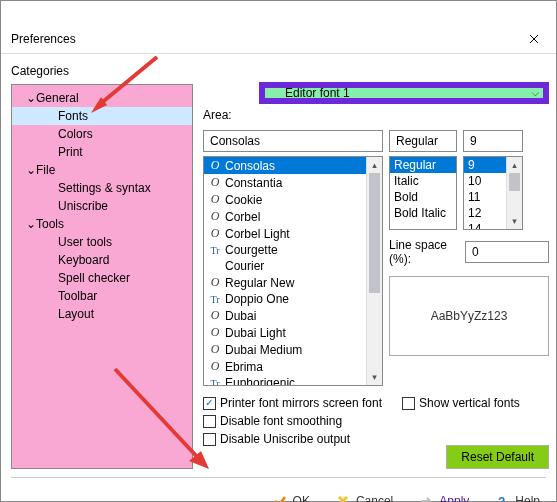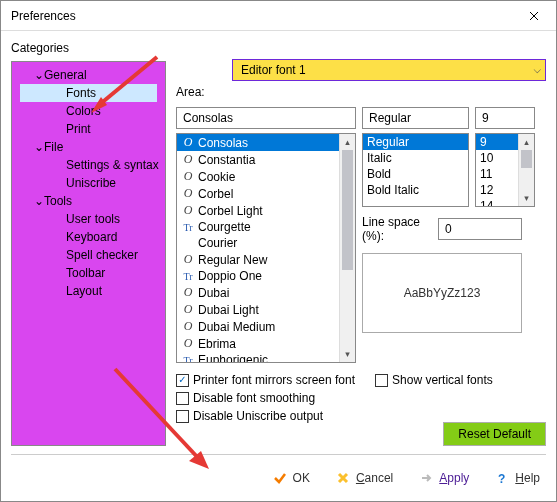--- a/index.html
+++ b/index.html
@@ -1,46 +1,46 @@
 <!DOCTYPE html>
 <html><head>
 <meta charset="utf-8">
 <style>
   * { box-sizing: border-box; font-family: "Segoe UI", Tahoma, sans-serif; font-size: 12px; }
   body { margin: 0; background: #fff; }
   .window { width: 557px; height: 502px; border: 1px solid #888; background: #fff; position: relative; }
-  .titlebar { height: 30px; border-bottom: 1px solid #ddd; display: flex; align-items: center; justify-content: space-between; padding: 0 0 0 10px; }
+  .titlebar { height: 30px; border-bottom: 1px solid #ddd; display: flex; align-items: center; justify-content: space-between; padding: 0 0 0 10px; margin-top: 23px; }
   .titlebar .title { font-size: 12px; }
   .titlebar .close { width: 44px; height: 30px; display: flex; align-items: center; justify-content: center; color: #333; }
   .body { display: flex; padding: 10px 10px 0 10px; height: 415px; }
   .cat-label { margin-bottom: 6px; color: #000; }
-  .tree { width: 155px; border: 1px solid #888; background: #d946ef; height: 390px; padding: 4px 8px; }
+  .tree { width: 182px; border: 1px solid #888; background: #f9a8d4; height: 390px; padding: 4px 0; }
   .tree .node { padding: 2px 6px; white-space: nowrap; }
   .tree .leaf { padding-left: 46px; }
   .tree .parent { padding-left: 14px; }
   .tree .twisty { display: inline-block; width: 10px; }
   .tree .sel { background: #cde8ff; }
   .right { flex: 1; padding-left: 10px; position: relative; }
   .row-area { display: flex; align-items: center; margin-bottom: 8px; }
   .row-area label { width: 56px; margin-top: 44px; }
-  .combo { flex: 1; height: 22px; border: 1px solid #6d28d9; background: #fde047; display: flex; align-items: center; justify-content: space-between; padding: 0 4px 0 8px; }
+  .combo { flex: 1; height: 22px; border: 6px solid #6d28d9; background: #86efac; display: flex; align-items: center; justify-content: space-between; padding: 0 4px 0 20px; }
   .combo .arrow { font-size: 10px; color: #555; }
   .fontrow { display: flex; gap: 6px; margin-bottom: 6px; }
   .fontrow input { border: 1px solid #888; height: 22px; padding: 0 6px; background: #fff; }
   .fontlist { border: 1px solid #888; height: 230px; overflow: hidden; background: #fff; position: relative; }
   .fontlist .item { padding: 1px 4px; display: flex; align-items: center; gap: 3px; }
   .fontlist .item.sel { background: #0078d7; color: #fff; }
   .glyph { font-style: italic; font-family: Georgia, serif; width: 14px; text-align: center; color: #444; }
   .item.sel .glyph { color: #fff; }
   .glyph.tt { font-style: normal; font-family: serif; color: #2b5cb0; font-size: 10px; }
   .scroll { position: absolute; right: 0; top: 0; bottom: 0; width: 16px; background: #f0f0f0; border-left: 1px solid #ddd; }
   .scroll .btn { height: 16px; display: flex; align-items: center; justify-content: center; font-size: 9px; color: #555; background: #f0f0f0; }
   .scroll .thumb { position: absolute; left: 2px; right: 2px; background: #c2c3c9; }
   .col1 { width: 180px; }
-  .col2 { width: 107px; border-radius: 27px; }
+  .col2 { width: 68px; border-radius: 27px; }
   .col3 { width: 60px; }
   .linespace { display: flex; align-items: center; gap: 10px; margin-top: 8px; }
   .linespace input { width: 84px; height: 22px; border: 1px solid #888; padding: 0 6px; }
   .preview { margin-top: 10px; border: 1px solid #aaa; height: 80px; display: flex; align-items: center; justify-content: center; color: #333; font-family: Consolas, monospace; }
   .checks { margin-top: 10px; }
   .checks .r { display: flex; gap: 20px; align-items: center; margin-bottom: 4px; }
   .chk { display: flex; align-items: center; gap: 4px; }
   .chk .box { width: 13px; height: 13px; border: 1px solid #333; display: flex; align-items: center; justify-content: center; font-size: 10px; line-height: 1; color: #0067c0; }
   .reset { position: absolute; right: 0; bottom: 0; }
   .btnstd { border: 1px solid #adadad; background: #84cc16; padding: 4px 14px; }

